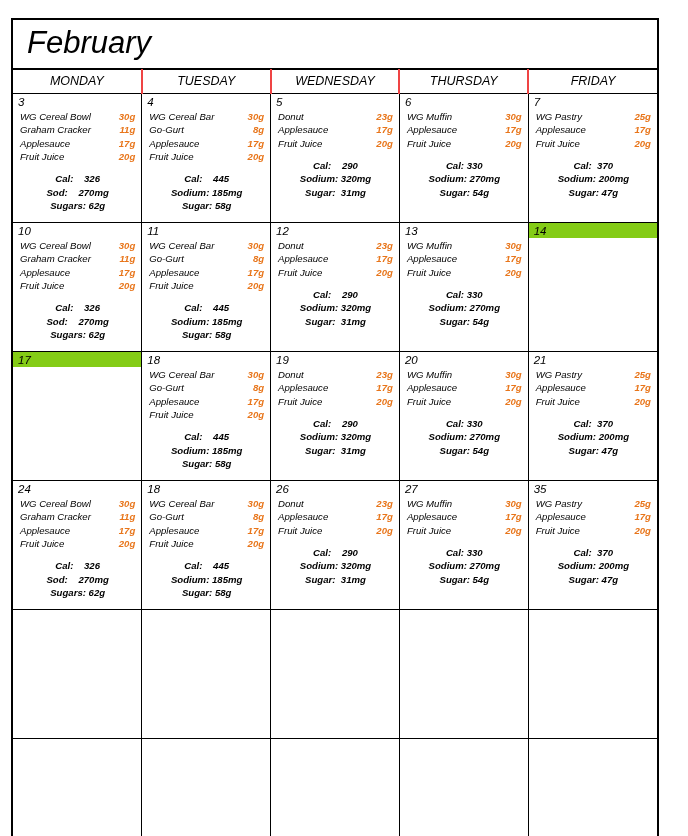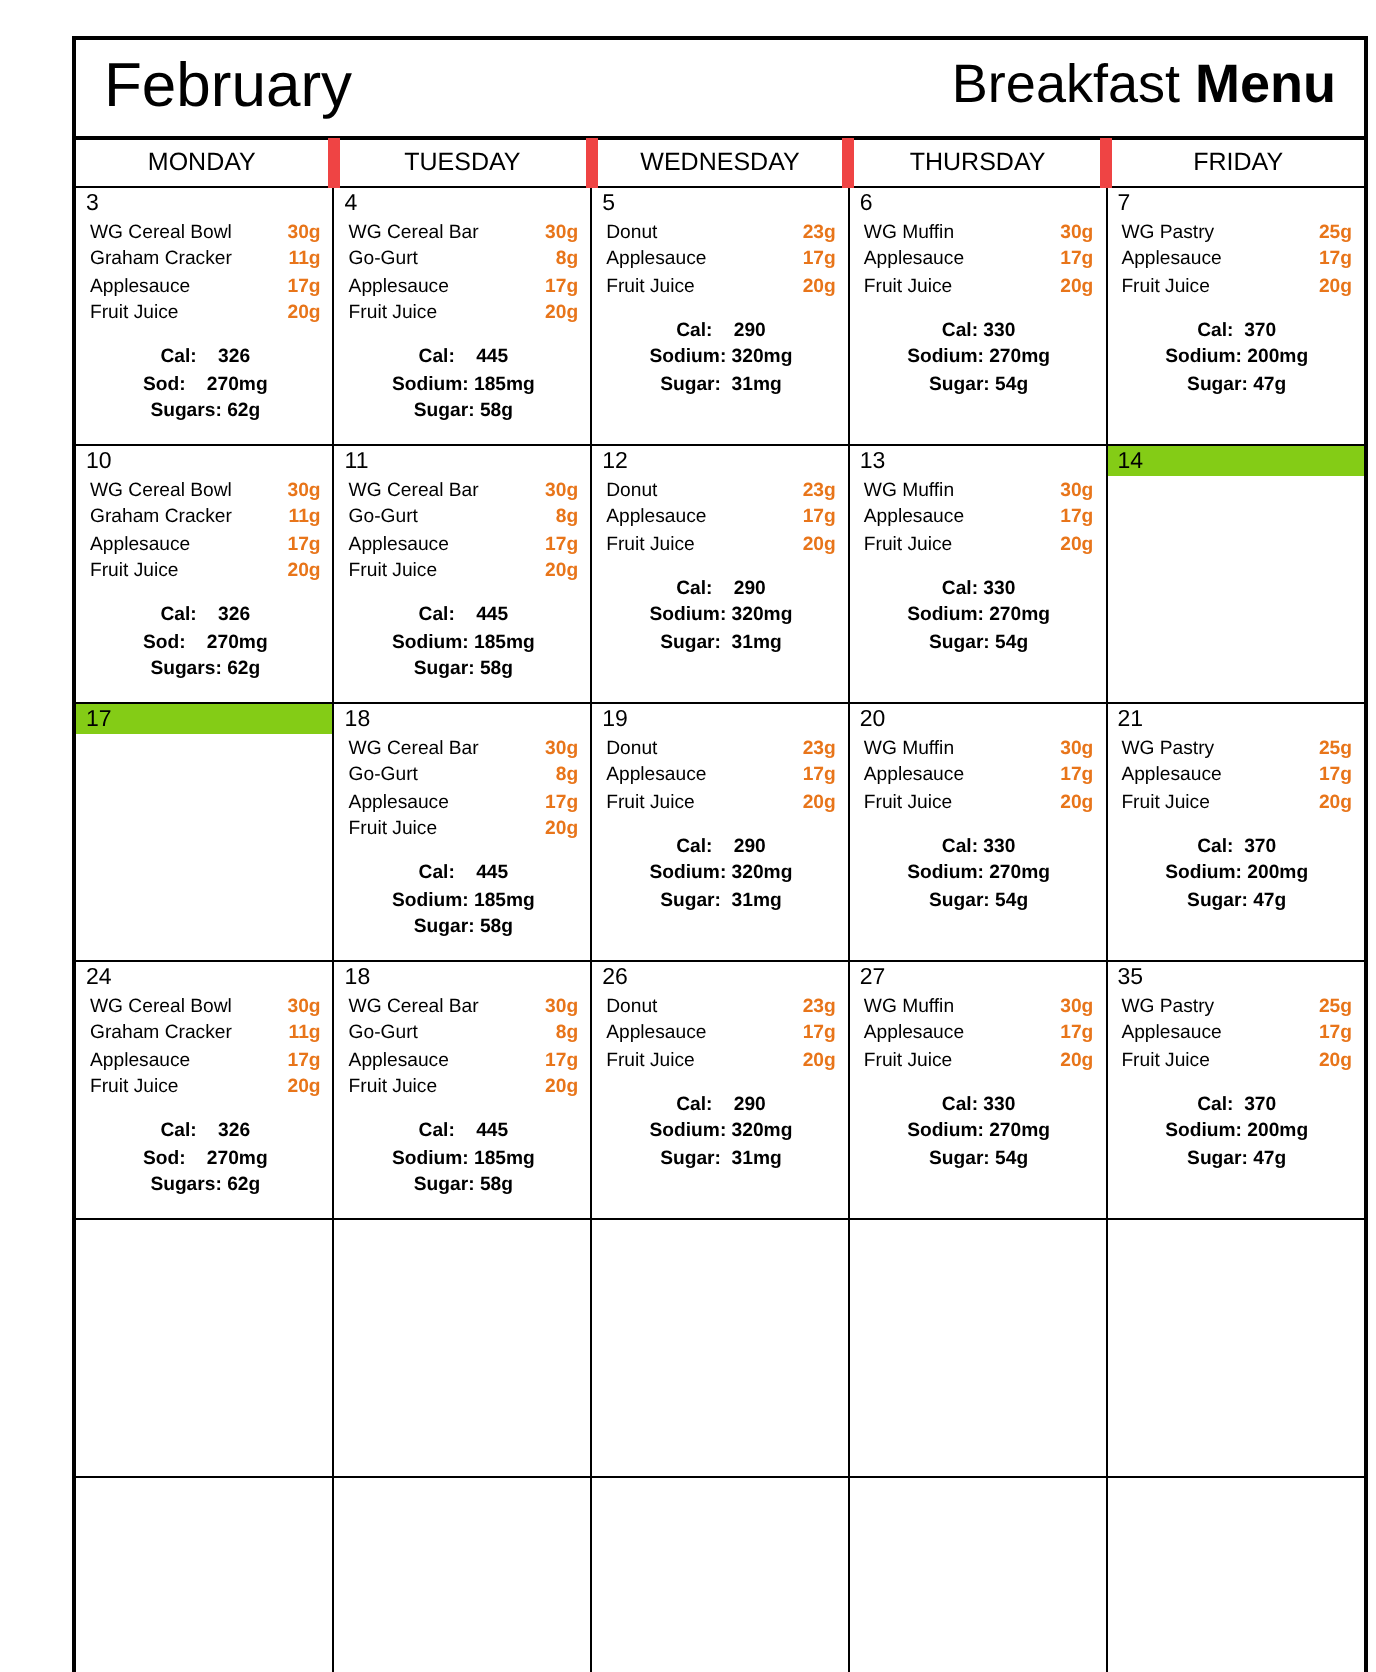--- a/index.html
+++ b/index.html
@@ -11,21 +11,22 @@
     width: 688px;
     height: 836px;
     font-family: "Liberation Sans", sans-serif;
     color: #000;
   }
   .page {
     width: 600px;
     height: 836px;
     position: relative;
     box-sizing: border-box;
-    padding: 18px 20px 14px 36px;
+    padding: 18px 20px 14px 11px;
+    font-style: italic;
   }
   .sheet {
     border: 2px solid #000;
     width: 648px;
     box-sizing: border-box;
   }
   
   .header {
     display: flex;
     align-items: center;
@@ -52,21 +53,21 @@
   }
   
   table.cal {
     border-collapse: collapse;
     width: 100%;
     table-layout: fixed;
   }
   table.cal th {
     border: 1px solid #000;
     border-left: none;
-    border-right: 6px solid #ef4444;
+    border-right: 2px solid #ef4444;
     font-size: 12.5px;
     font-weight: normal;
     padding: 4px 0 5px 0;
     text-align: center;
   }
   table.cal th:last-child { border-right: none; margin-left: 32px; }
   table.cal td {
     border: 1px solid #000;
     border-left: none;
     vertical-align: top;
@@ -115,24 +116,20 @@
   .tall-row td { height: 86px; }
 </style>
 </head>
 <body>
 
 <div class="page">
   <div class="sheet">
 
     <div class="header">
       <div class="month-title">February</div>
-      <div class="right-title">
-        <span class="meal">Breakfast</span>
-        <span class="menuword">Menu</span>
-      </div>
     </div>
 
     <table class="cal">
       <thead>
         <tr id="weekday-row">
             <th>MONDAY</th>
             <th>TUESDAY</th>
             <th>WEDNESDAY</th>
             <th>THURSDAY</th>
             <th>FRIDAY</th>

